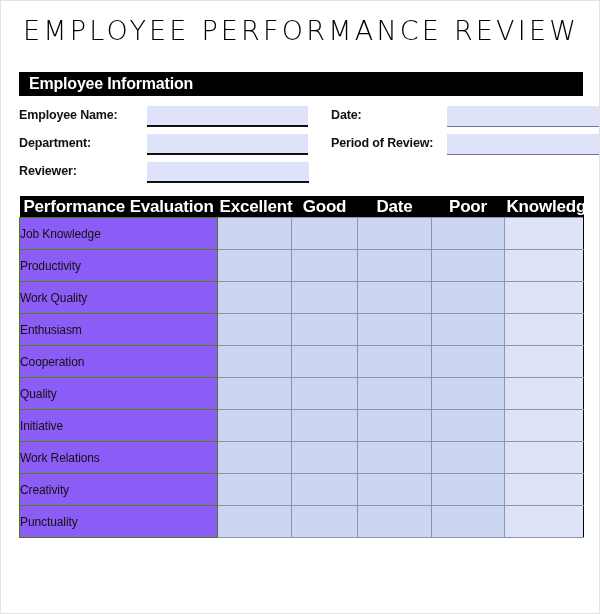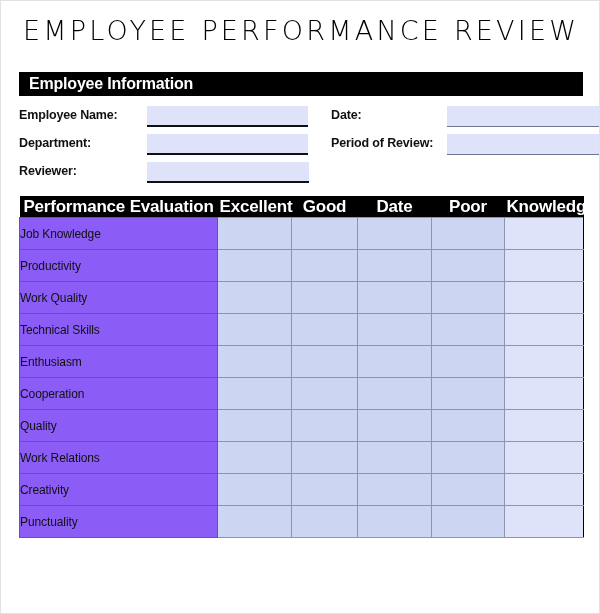--- a/index.html
+++ b/index.html
@@ -243,45 +243,45 @@
           </tr>
           <tr>
             <td class="crit">Work Quality</td>
             <td class="rate"></td>
             <td class="rate"></td>
             <td class="rate"></td>
             <td class="rate"></td>
             <td class="comment"></td>
           </tr>
           <tr>
-            <td class="crit">Technical Skills</td>
-            <td class="rate"></td>
-            <td class="rate"></td>
-            <td class="rate"></td>
-            <td class="rate"></td>
-            <td class="comment"></td>
-          </tr>
-          <tr>
             <td class="crit">Enthusiasm</td>
             <td class="rate"></td>
             <td class="rate"></td>
             <td class="rate"></td>
             <td class="rate"></td>
             <td class="comment"></td>
           </tr>
           <tr>
             <td class="crit">Cooperation</td>
             <td class="rate"></td>
             <td class="rate"></td>
             <td class="rate"></td>
             <td class="rate"></td>
             <td class="comment"></td>
           </tr>
           <tr>
             <td class="crit">Quality</td>
+            <td class="rate"></td>
+            <td class="rate"></td>
+            <td class="rate"></td>
+            <td class="rate"></td>
+            <td class="comment"></td>
+          </tr>
+          <tr>
+            <td class="crit">Initiative</td>
             <td class="rate"></td>
             <td class="rate"></td>
             <td class="rate"></td>
             <td class="rate"></td>
             <td class="comment"></td>
           </tr>
           <tr>
             <td class="crit">Work Relations</td>
             <td class="rate"></td>
             <td class="rate"></td>

